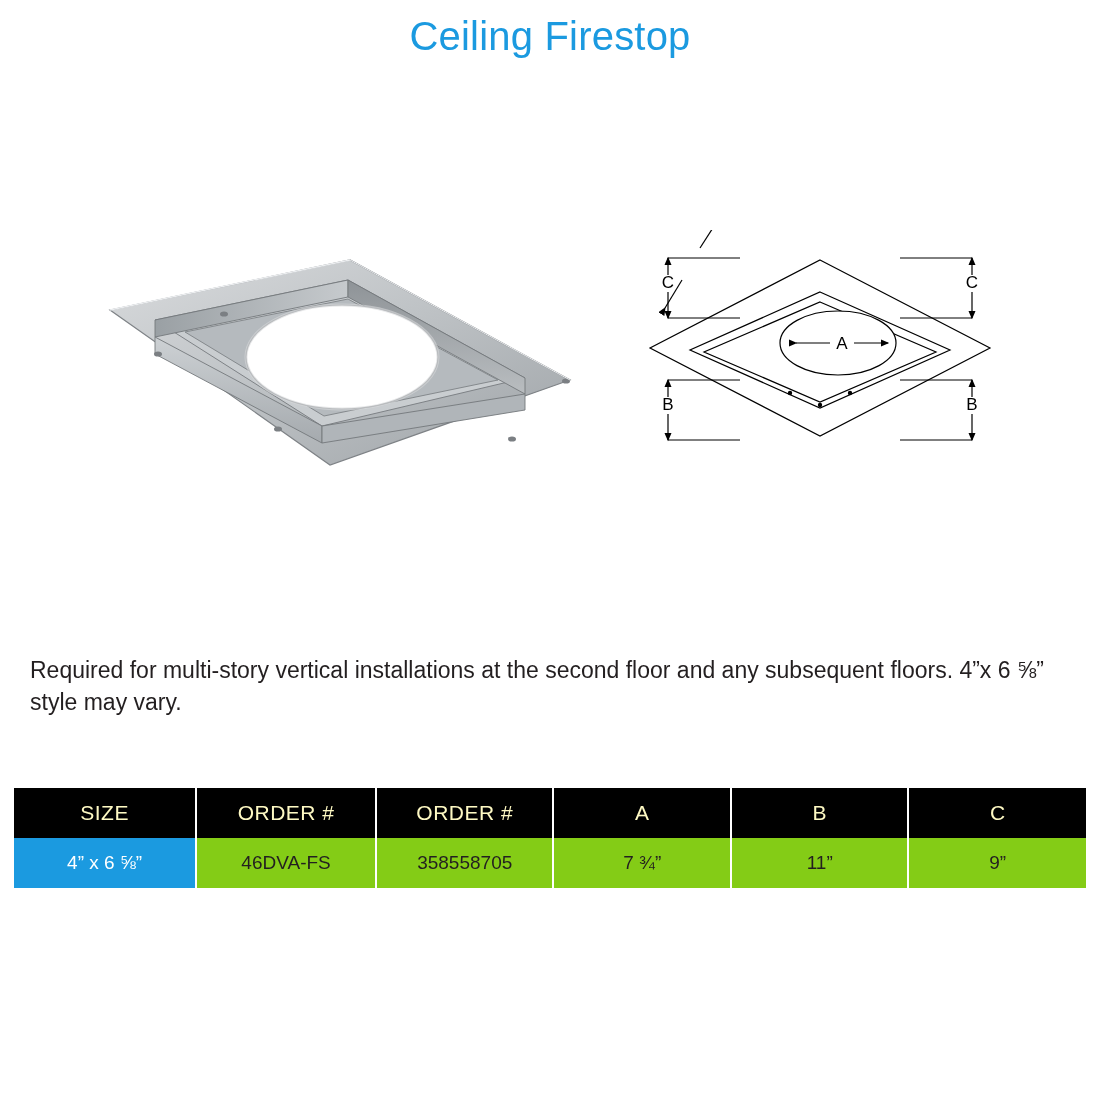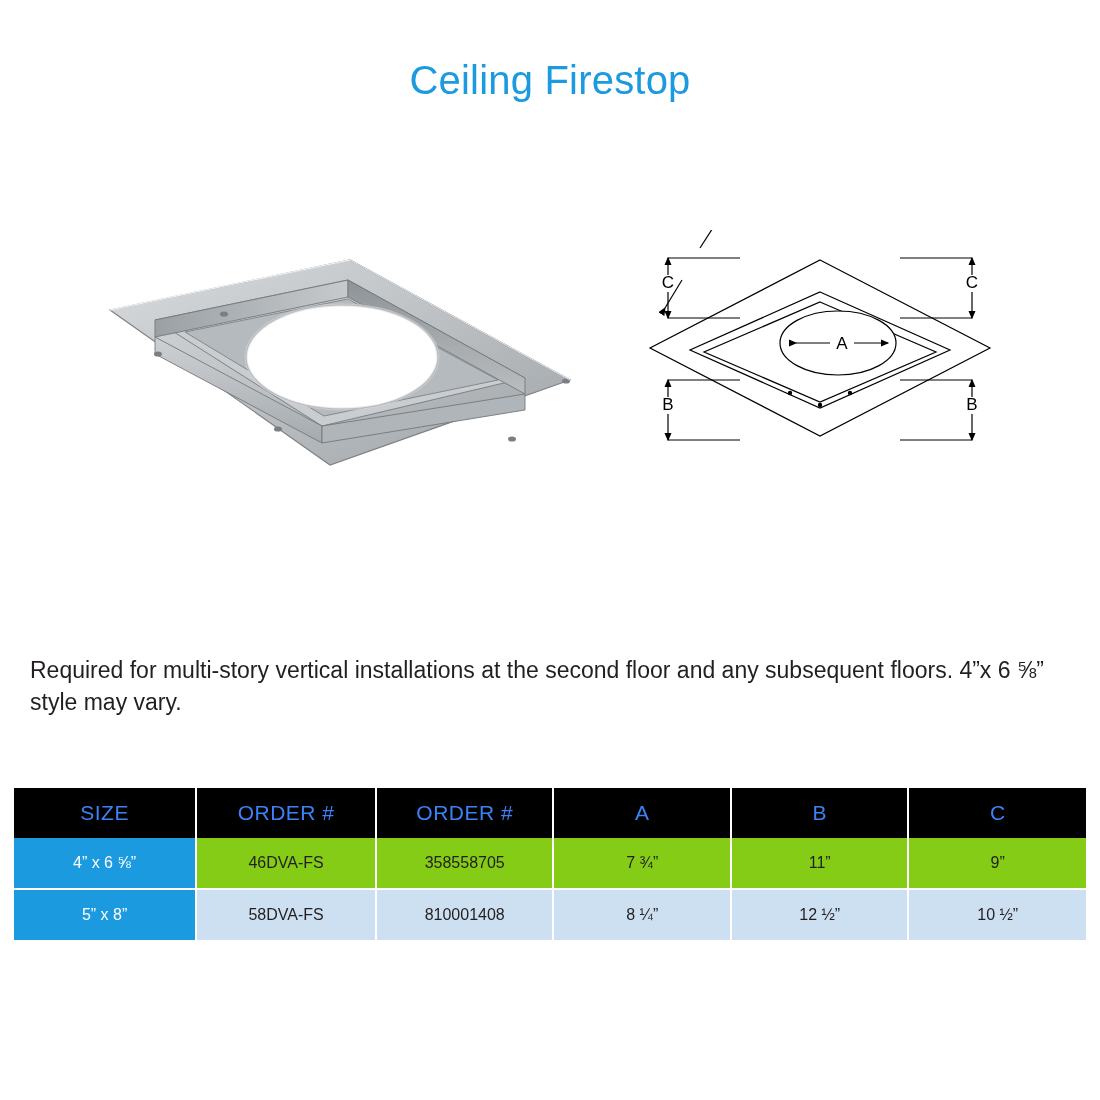--- a/index.html
+++ b/index.html
@@ -20,21 +20,20 @@
   .page-title {
     position: absolute;
     top: 14px;
     left: 0;
     width: 1100px;
     text-align: center;
     font-size: 40px;
     font-weight: 400;
     color: #1b9ae0;
     letter-spacing: 0.2px;
-    margin-top: 44px;
   }
 
   
   .figures {
     position: absolute;
     top: 210px;
     left: 0;
     width: 1100px;
     height: 400px;
   }
@@ -79,30 +78,30 @@
   .spec-table th,
   .spec-table td {
     text-align: center;
     vertical-align: middle;
     font-weight: 400;
     padding: 0;
     height: 50px;
   }
   .spec-table thead th {
     background: #000000;
-    color: #3b82f6;
+    color: #fef9c3;
     font-size: 21px;
     letter-spacing: 0.5px;
     border-right: 2px solid #ffffff;
   }
   .spec-table thead th:last-child {
     border-right: none;
   }
   .spec-table tbody td {
-    font-size: 16px;
+    font-size: 19px;
     color: #231f20;
     border-right: 2px solid #ffffff;
     border-bottom: 2px solid #ffffff;
   }
   .spec-table tbody td:last-child {
     border-right: none;
   }
   .row-odd td { background: #84cc16; }
   .row-even td { background: #cde0f2; }
   .size-cell {
@@ -264,22 +263,14 @@
   </thead>
   <tbody>
     <tr class="row-odd">
       <td class="size-cell">4” x 6 ⅝”</td>
       <td>46DVA-FS</td>
       <td>358558705</td>
       <td>7 ¾”</td>
       <td>11”</td>
       <td>9”</td>
     </tr>
-    <tr class="row-even">
-      <td class="size-cell">5” x 8”</td>
-      <td>58DVA-FS</td>
-      <td>810001408</td>
-      <td>8 ¼”</td>
-      <td>12 ½”</td>
-      <td>10 ½”</td>
-    </tr>
   </tbody>
 </table>
 
 </body></html>

